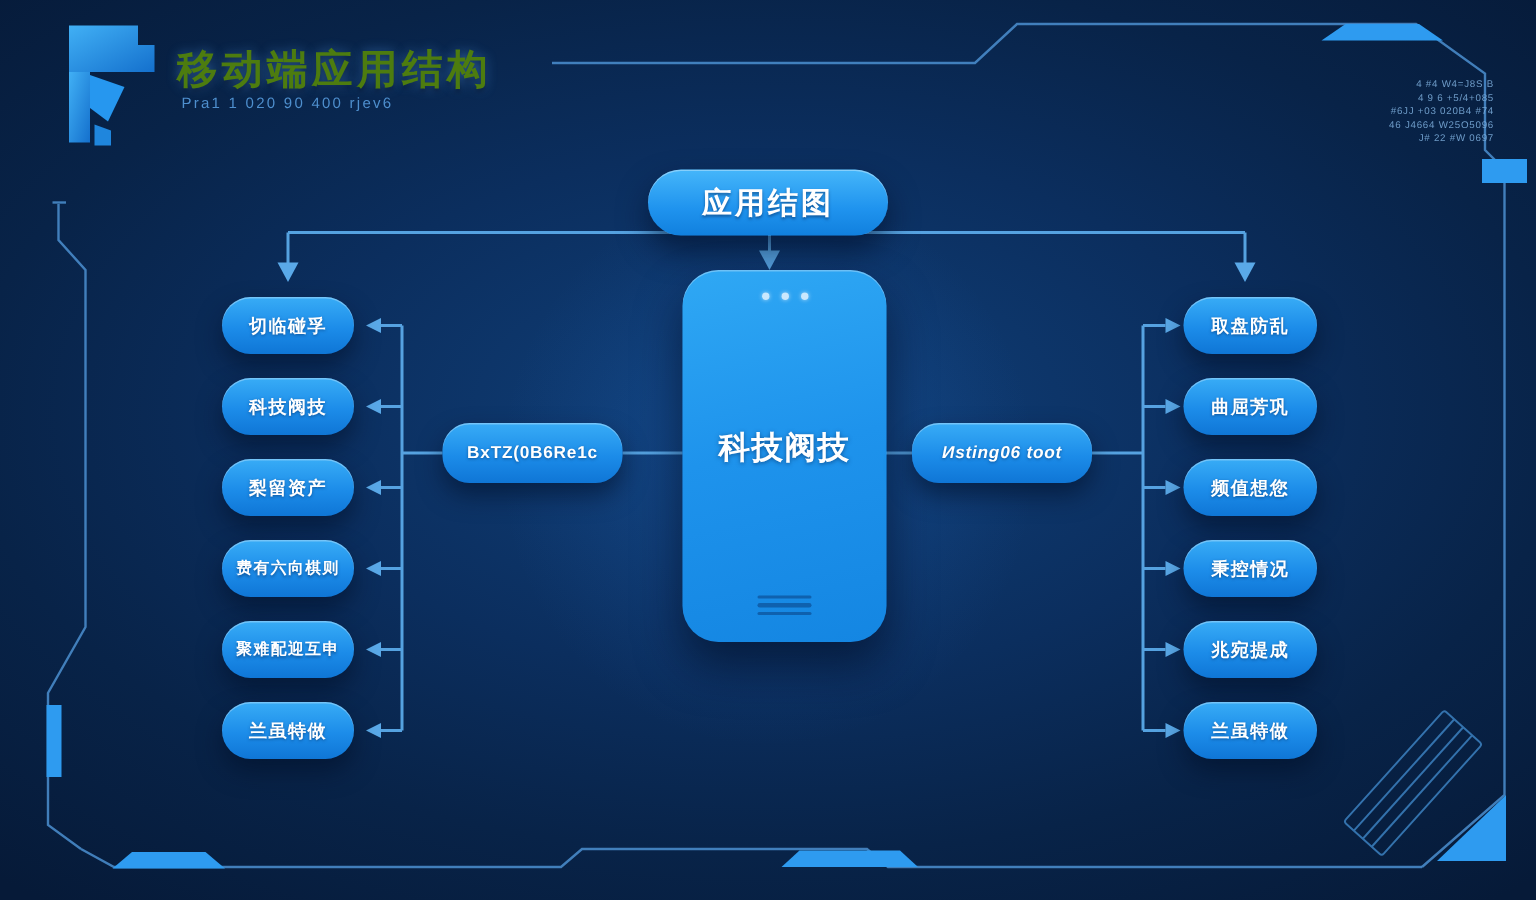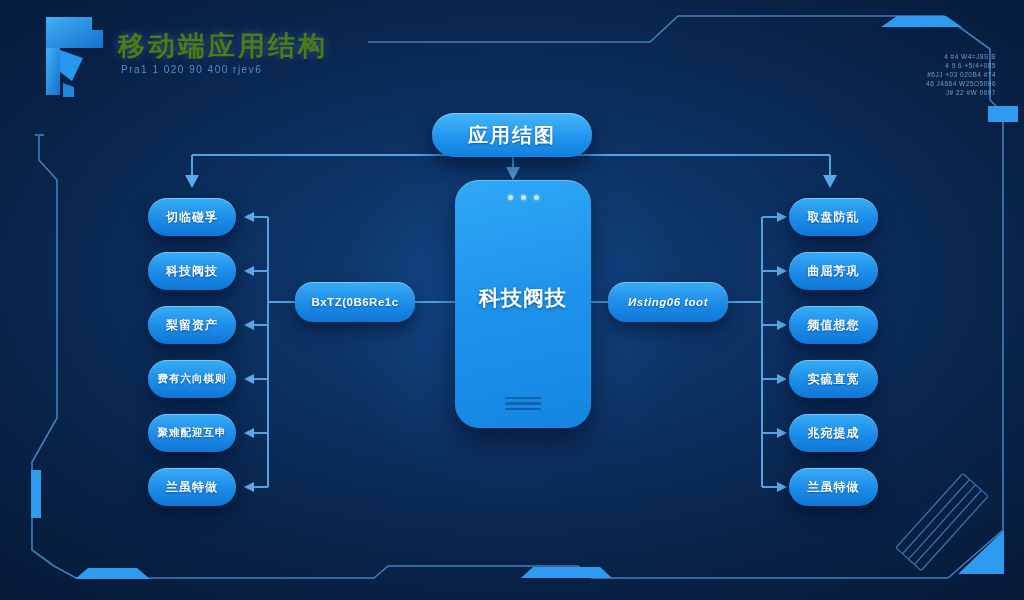--- a/index.html
+++ b/index.html
@@ -198,15 +198,15 @@
 <div class="node pill" style="left:148px; top:198px;">切临碰孚</div>
 <div class="node pill" style="left:148px; top:252px;">科技阀技</div>
 <div class="node pill" style="left:148px; top:306px;">梨留资产</div>
 <div class="node pill" style="left:148px; top:360px; font-size:10.5px;">费有六向棋则</div>
 <div class="node pill" style="left:148px; top:414px; font-size:10.5px;">聚难配迎互申</div>
 <div class="node pill" style="left:148px; top:468px;">兰虽特做</div>
 
 <div class="node pill right" style="left:789px; top:198px;">取盘防乱</div>
 <div class="node pill right" style="left:789px; top:252px;">曲屈芳巩</div>
 <div class="node pill right" style="left:789px; top:306px;">频值想您</div>
-<div class="node pill right" style="left:789px; top:360px;">实硫直宽</div>
+<div class="node pill right" style="left:789px; top:360px;">秉控情况</div>
 <div class="node pill right" style="left:789px; top:414px;">兆宛提成</div>
 <div class="node pill right" style="left:789px; top:468px;">兰虽特做</div>
 
 </body></html>

